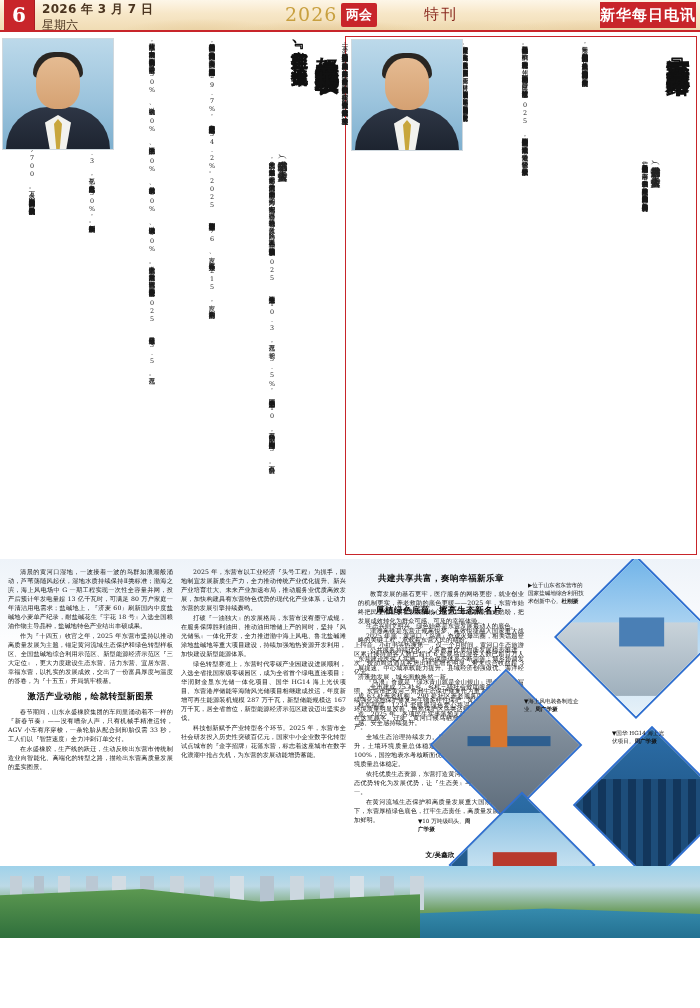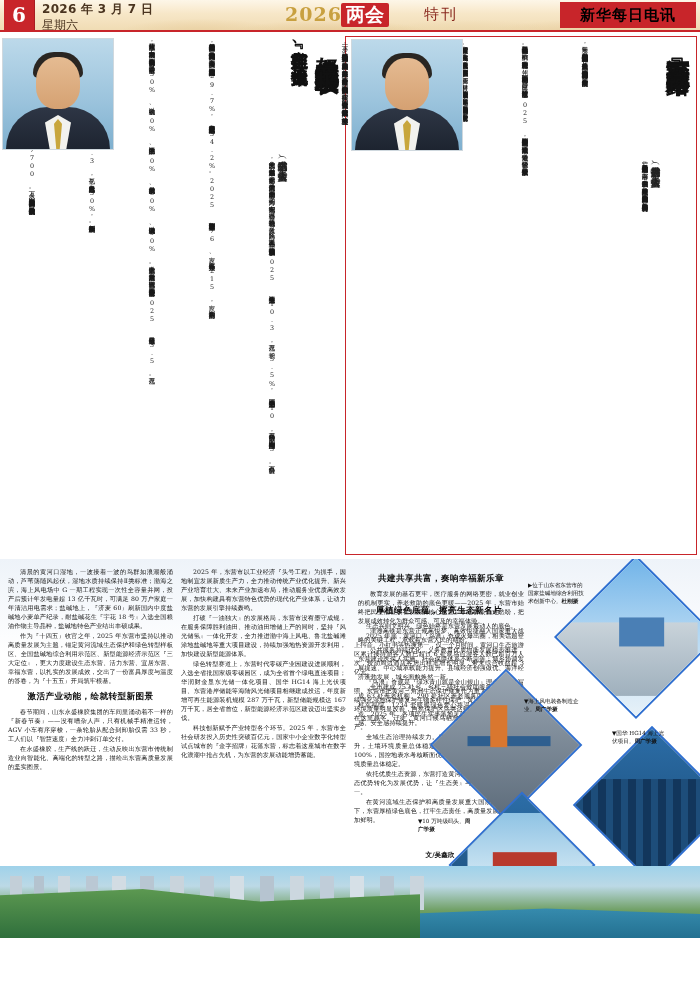--- a/index.html
+++ b/index.html
@@ -31,39 +31,39 @@
     font-family:"DejaVu Serif","Liberation Serif",serif;
     box-shadow: 1px 0 0 #a81d22;
   }
   .date-block {
     position:absolute; left:42px; top:4px; line-height:10px;
     color:#4a3420; font-size:12px;
   }
   .date-block .d1 { font-weight:bold; letter-spacing:.3px; }
   .date-block .d2 { margin-top:6px; }
   .brand-year {
-    position:absolute; left:285px; top:3px; font-size:19px; font-weight:bold;
+    position:absolute; left:285px; top:3px; font-size:19px; font-weight:normal;
     color:#c8a040; font-family:"DejaVu Serif","Liberation Serif",serif;
     letter-spacing:1px;
   }
   .brand-badge {
     position:absolute; left:341px; top:3px; height:24px; padding:0 5px;
-    background:#c8252a; color:#fff; font-size:19px; font-weight:bold;
+    background:#c8252a; color:#fff; font-size:13px; font-weight:bold;
     display:flex; align-items:center; border-radius:2px;
     font-family:"DejaVu Serif","Liberation Serif",serif;
   }
   .brand-special {
     position:absolute; left:392px; top:5px; font-size:15px; font-weight:normal;
     color:#8a2b20; font-family:"DejaVu Serif","Liberation Serif",serif;
     letter-spacing:2px;
     padding-left:32px;
   }
   .nameplate {
-    position:absolute; right:4px; top:2px; height:26px; padding:0 20px;
-    background:#c8252a; color:#000000; font-size:15px; font-weight:bold;
+    position:absolute; right:4px; top:2px; height:26px; padding:0 0;
+    background:#c8252a; color:#ffffff; font-size:15px; font-weight:bold;
     display:flex; align-items:center; letter-spacing:1px;
     font-family:"DejaVu Serif","Liberation Serif",serif;
   }
   .masthead-rule { height:2px; background:#c8252a; width:700px; }
 
   
   .top-zone {
     position:relative; width:700px; height:527px; padding:4px 3px 0 3px;
     display:flex; flex-direction:row-reverse; gap:0;
   }

